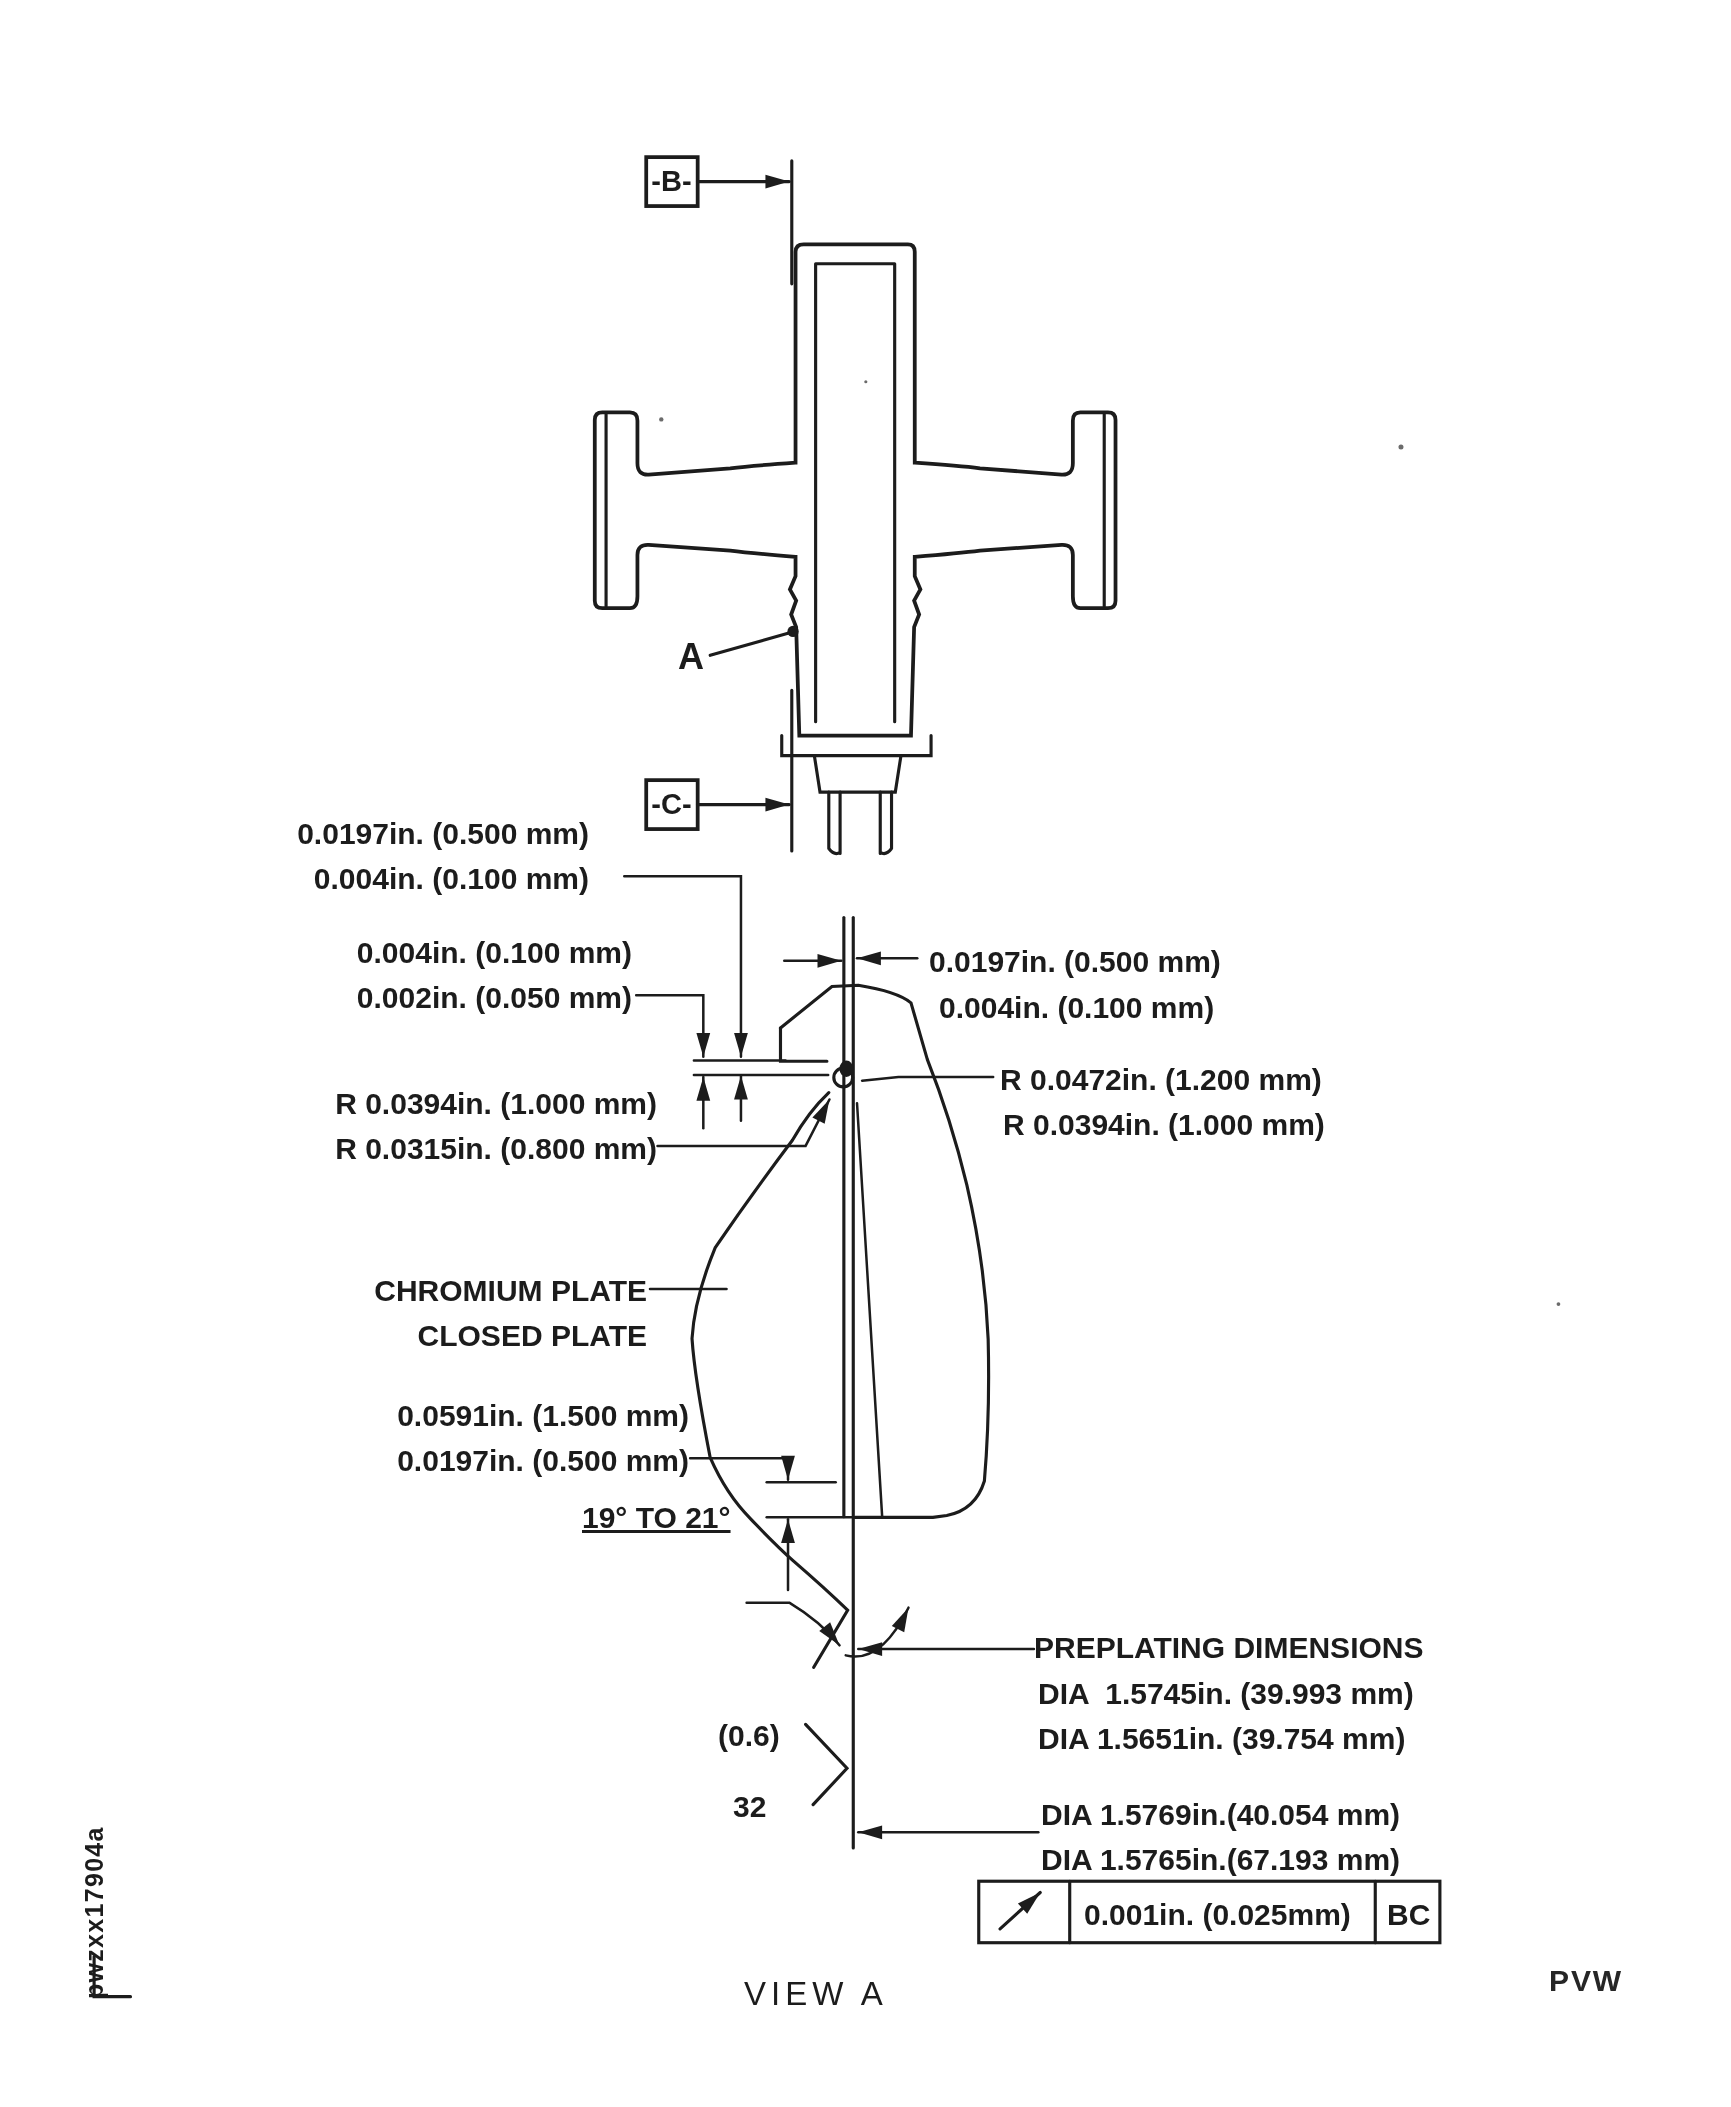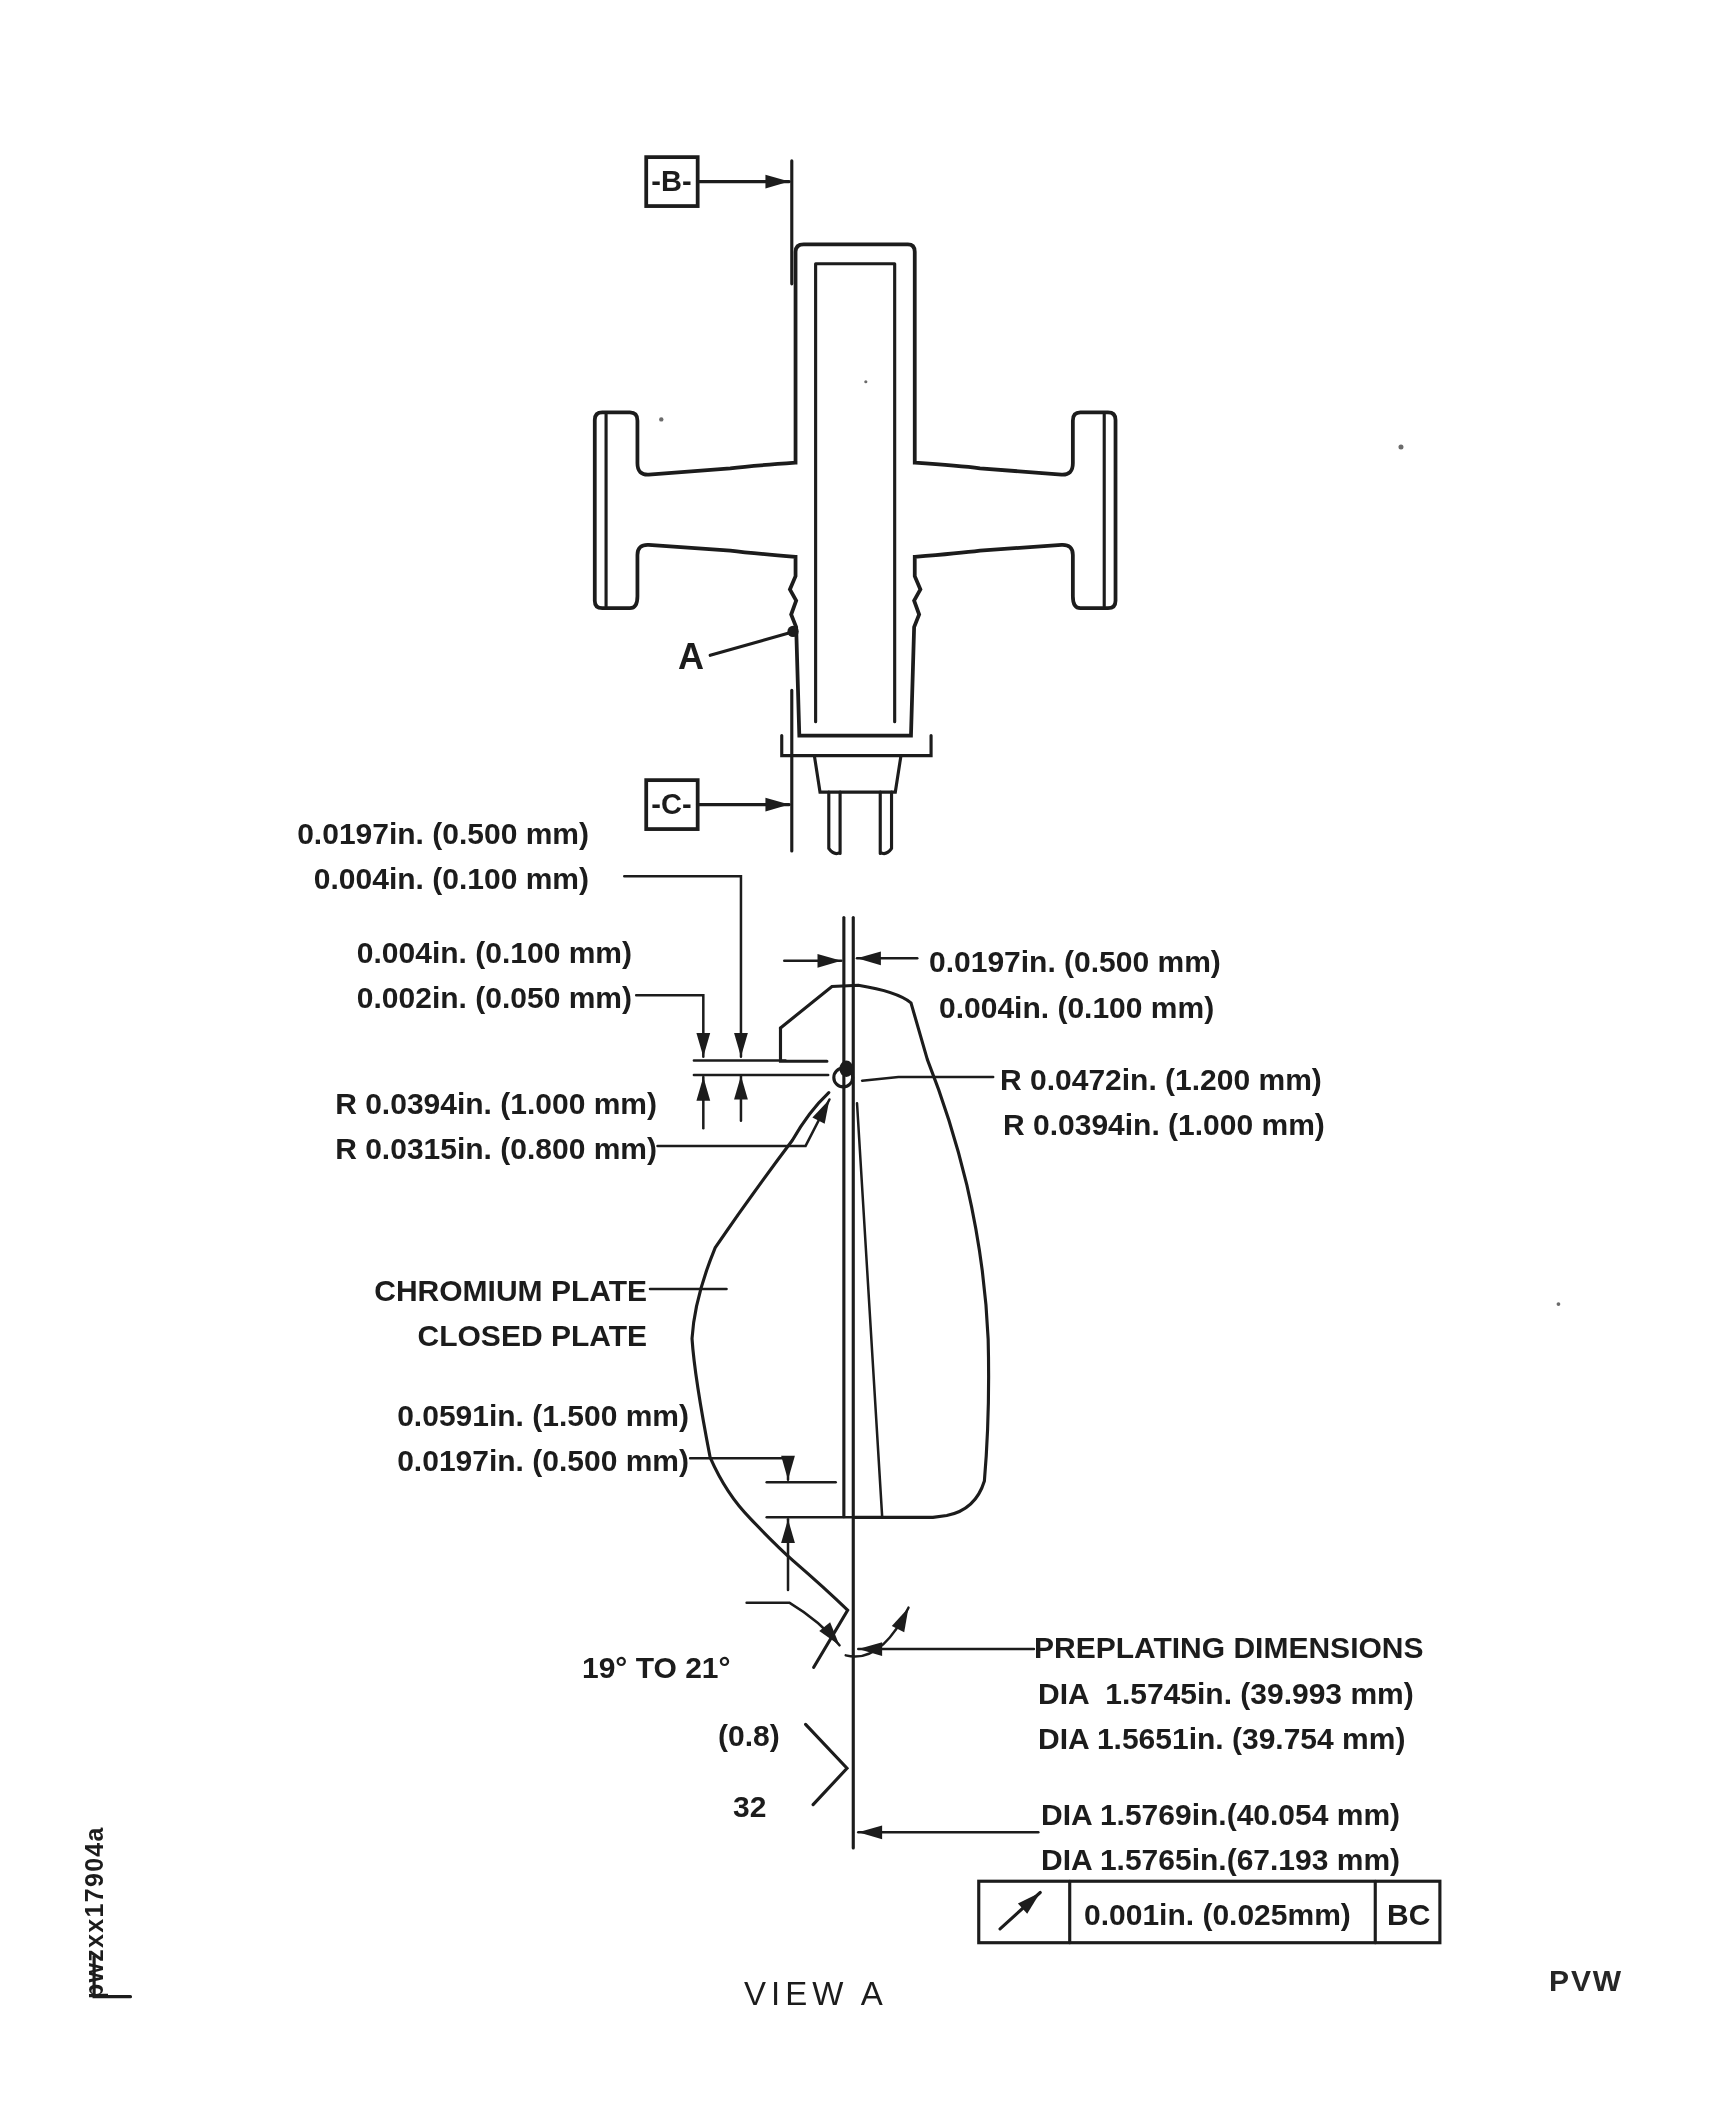--- a/index.html
+++ b/index.html
@@ -147,23 +147,23 @@
 
   <div class="txt" style="left:1000px;top:1062px;">R 0.0472in. (1.200 mm)</div>
   <div class="txt" style="left:1003px;top:1107px;">R 0.0394in. (1.000 mm)</div>
 
   <div class="txt ctr" style="left:346px;top:1273px;width:301px;">CHROMIUM PLATE</div>
   <div class="txt ctr" style="left:346px;top:1318px;width:301px;">CLOSED PLATE</div>
 
   <div class="txt ra" style="right:1042px;top:1398px;">0.0591in. (1.500 mm)</div>
   <div class="txt ra" style="right:1042px;top:1443px;">0.0197in. (0.500 mm)</div>
 
-  <div class="txt" style="left:582px;top:1650px;">19° TO 21°</div>
+  <div class="txt" style="left:582px;top:1500px;text-decoration:underline;">19° TO 21°</div>
 
-  <div class="txt" style="left:718px;top:1718px;">(0.8)</div>
+  <div class="txt" style="left:718px;top:1718px;">(0.6)</div>
   <div class="txt" style="left:733px;top:1789px;">32</div>
 
   <div class="txt" style="left:1034px;top:1630px;">PREPLATING DIMENSIONS</div>
   <div class="txt" style="left:1038px;top:1676px;">DIA  1.5745in. (39.993 mm)</div>
   <div class="txt" style="left:1038px;top:1721px;">DIA 1.5651in. (39.754 mm)</div>
 
   <div class="txt" style="left:1041px;top:1797px;">DIA 1.5769in.(40.054 mm)</div>
   <div class="txt" style="left:1041px;top:1842px;">DIA 1.5765in.(67.193 mm)</div>
 
   <div class="txt" style="left:1084px;top:1897px;">0.001in. (0.025mm)</div>

